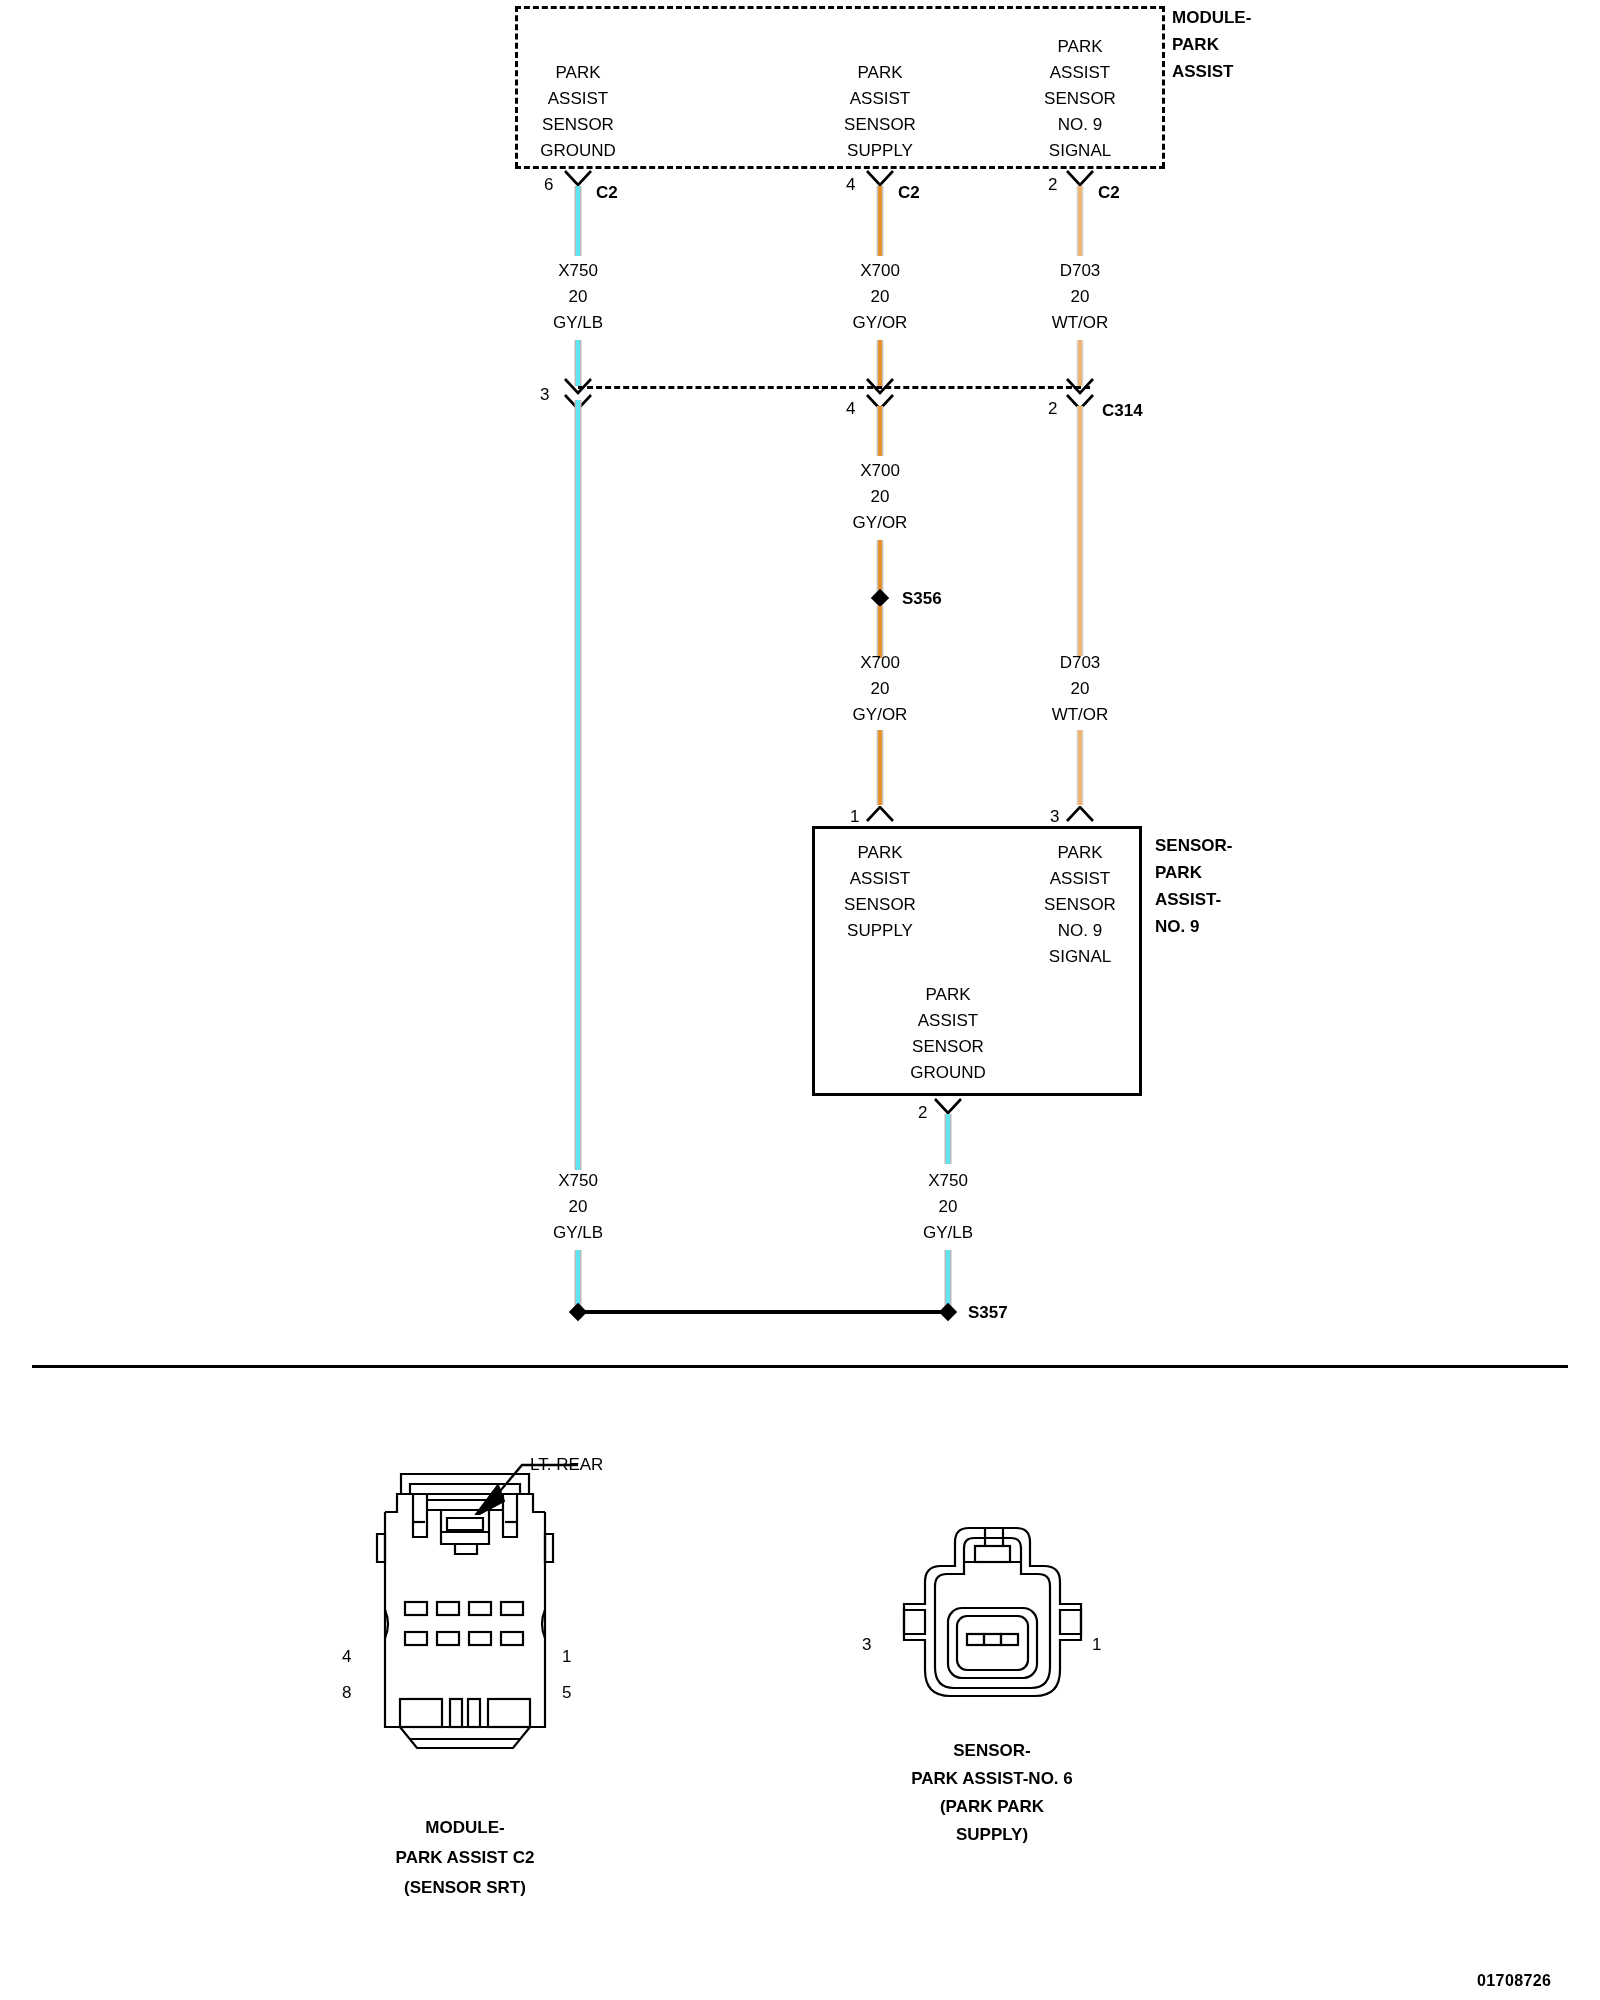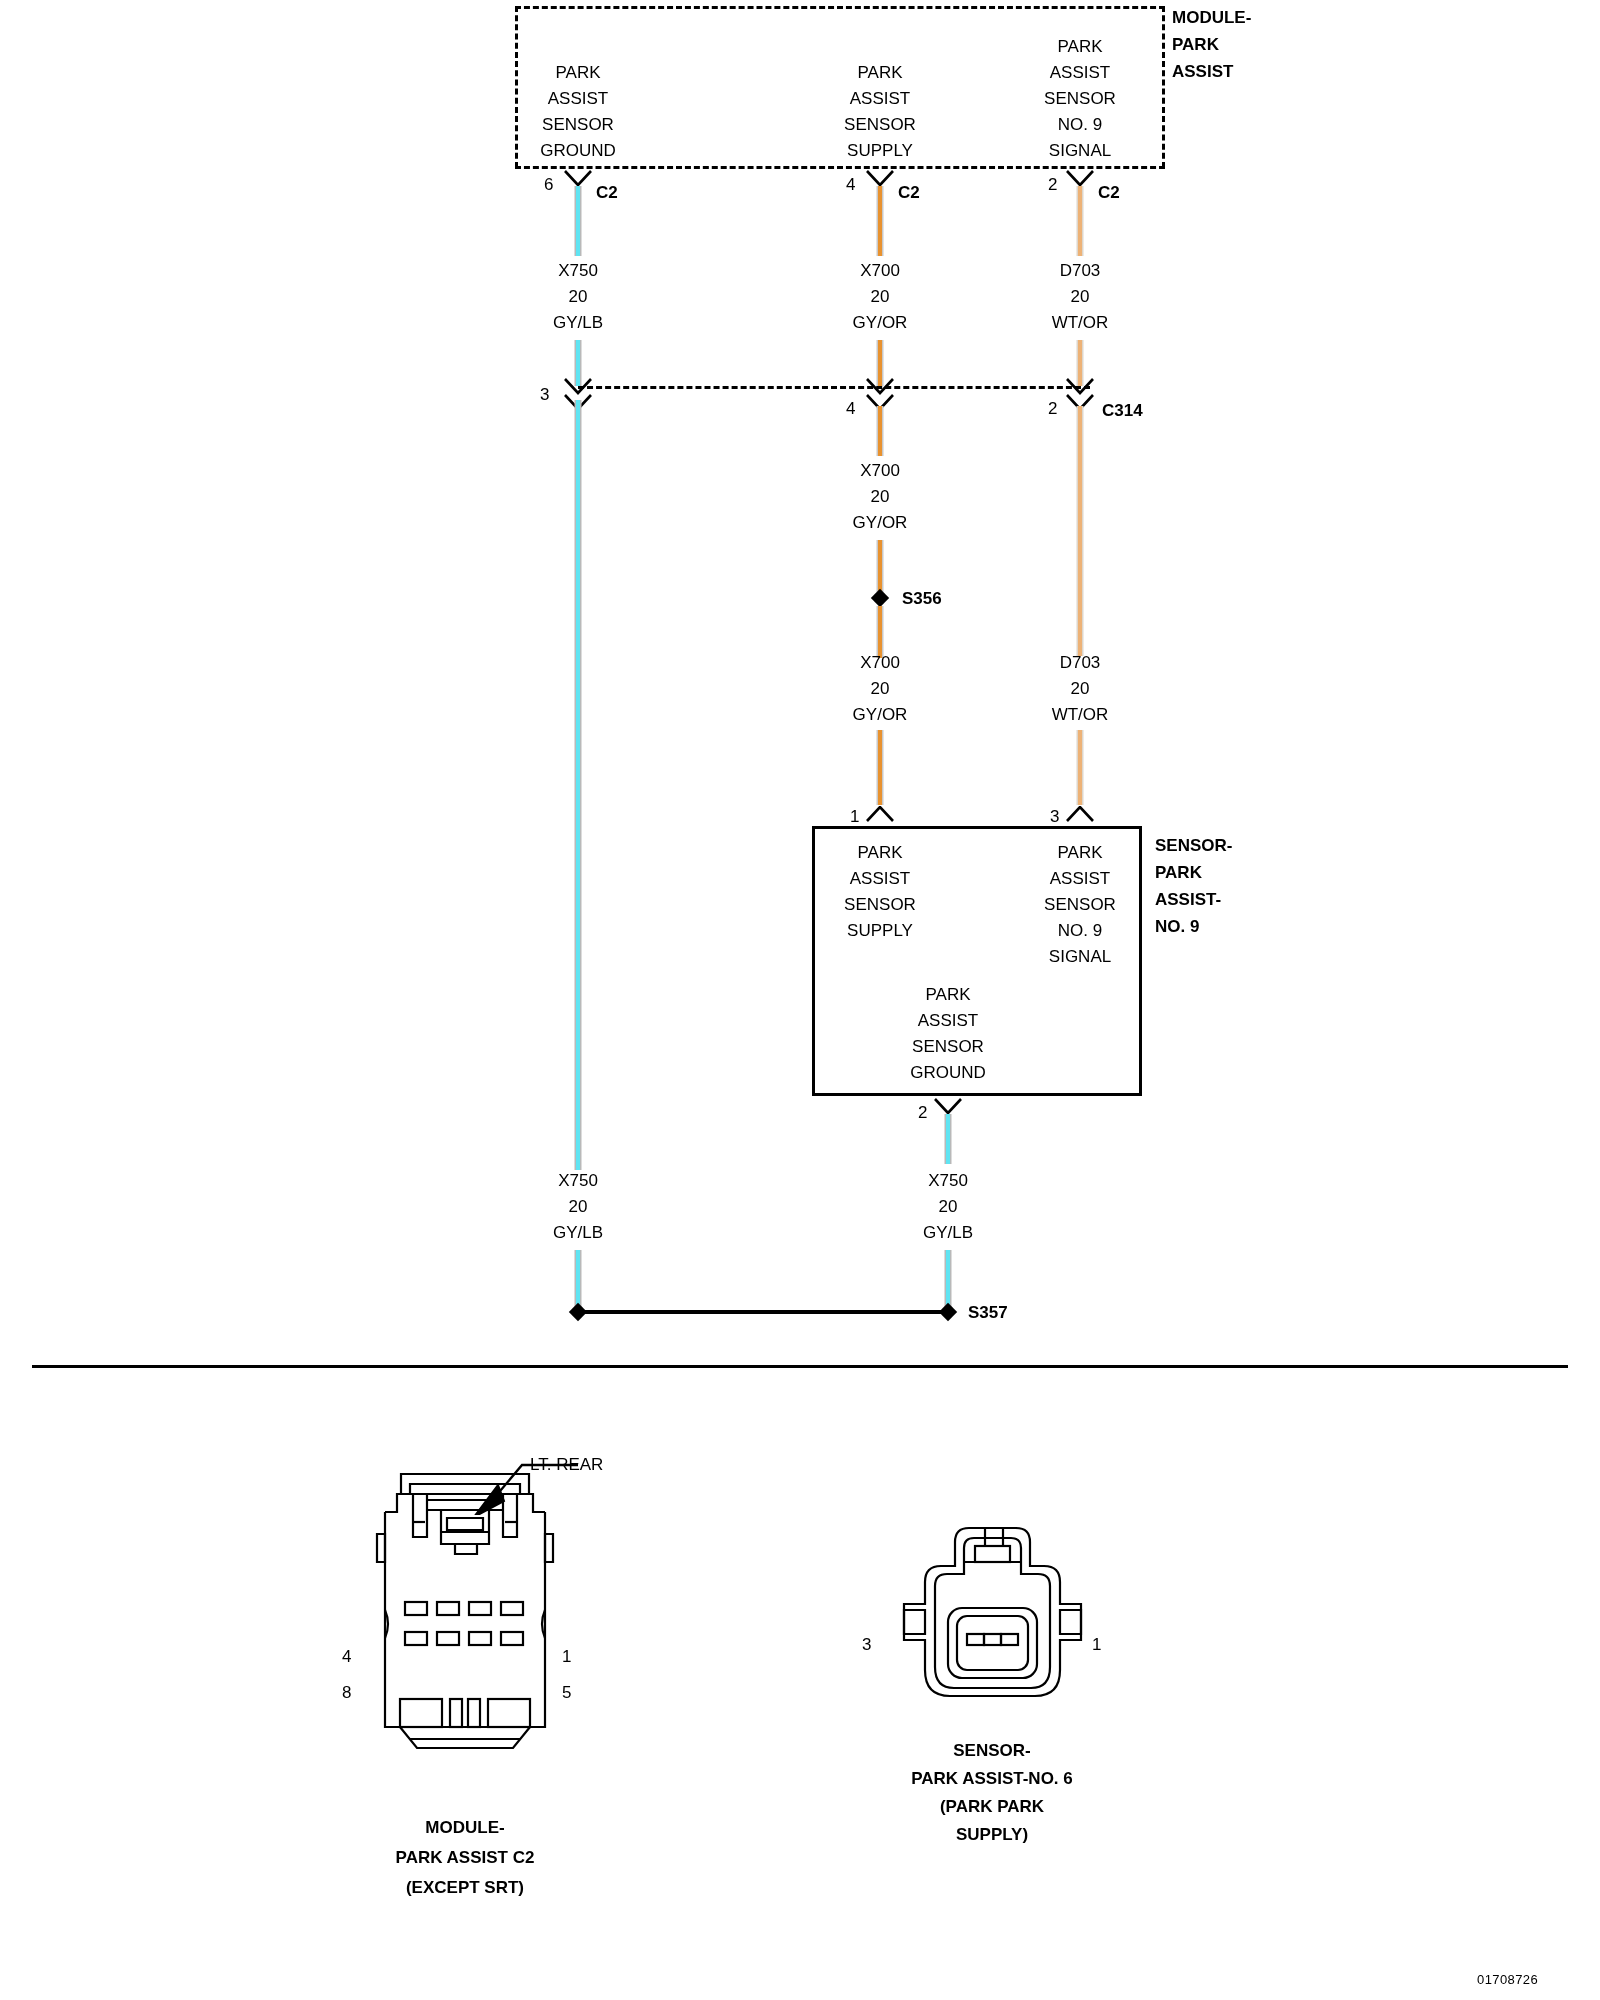--- a/index.html
+++ b/index.html
@@ -105,22 +105,22 @@
     background: #000;
     transform: translate(-50%,-50%) rotate(45deg);
   }
 
   
   .art { position: absolute; }
   .art svg { display: block; }
 
   .pagenum {
     position: absolute;
-    font-size: 13px;
-    font-weight: normal;
+    font-size: 16px;
+    font-weight: bold;
     letter-spacing: .4px;
   }
 </style>
 </head>
 <body>
 
 <div id="page">
 
   <div class="dashed-box" style="left:515px; top:6px; width:650px; height:162px; border-bottom:none;"></div>
   <div class="dash-line-h" style="left:515px; top:166px; width:650px;"></div>
@@ -403,21 +403,21 @@
   <div class="txt" style="left:530px; top:1452px;">LT. REAR</div>
 
   <div class="txt" style="left:342px; top:1644px;">4</div>
   <div class="txt" style="left:342px; top:1680px;">8</div>
   <div class="txt" style="left:562px; top:1644px;">1</div>
   <div class="txt" style="left:562px; top:1680px;">5</div>
 
   <div class="stack b" style="left:465px; top:1813px; text-align:center; transform:translateX(-50%); line-height:30px;">
     <div>MODULE-</div>
     <div>PARK ASSIST C2</div>
-    <div>(EXCEPT SRT)</div>
+    <div>(SENSOR SRT)</div>
   </div>
 
   <div class="art" style="left:885px; top:1512px;">
     <svg width="215" height="215" viewBox="0 0 215 215">
       <g fill="none" stroke="#000" stroke-width="2.2">
 
         <path d="M40 92 L40 70 Q40 54 56 54 L70 54 L70 30 Q70 16 84 16 L131 16 Q145 16 145 30 L145 54 L159 54 Q175 54 175 70 L175 92
                  L196 92 L196 128 L175 128 L175 158 Q175 184 150 184 L65 184 Q40 184 40 158 L40 128 L19 128 L19 92 Z"></path>
 
         <path d="M50 95 L50 74 Q50 62 62 62 L79 62 L79 36 Q79 26 89 26 L126 26 Q136 26 136 36 L136 62 L153 62 Q165 62 165 74 L165 95

